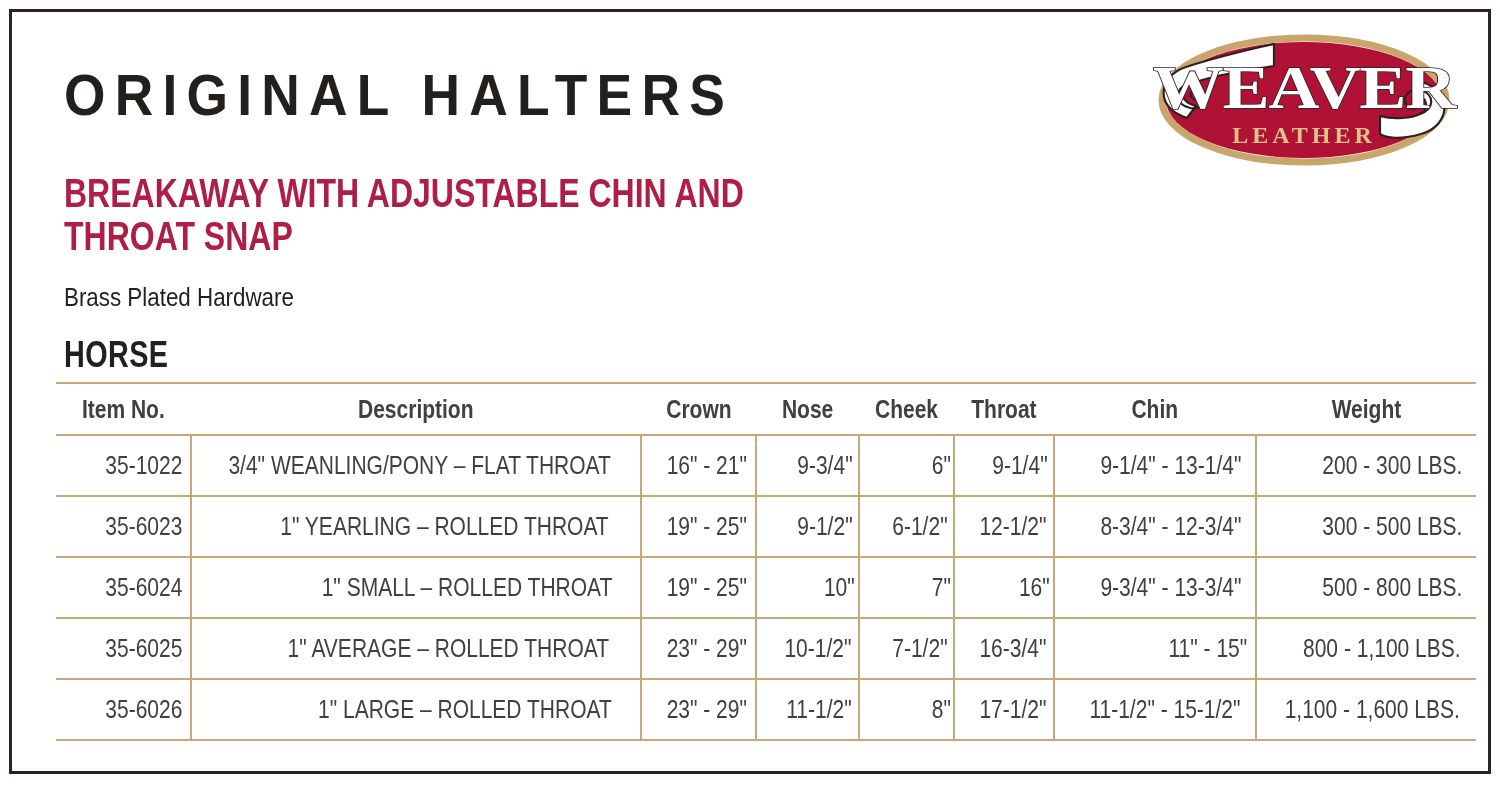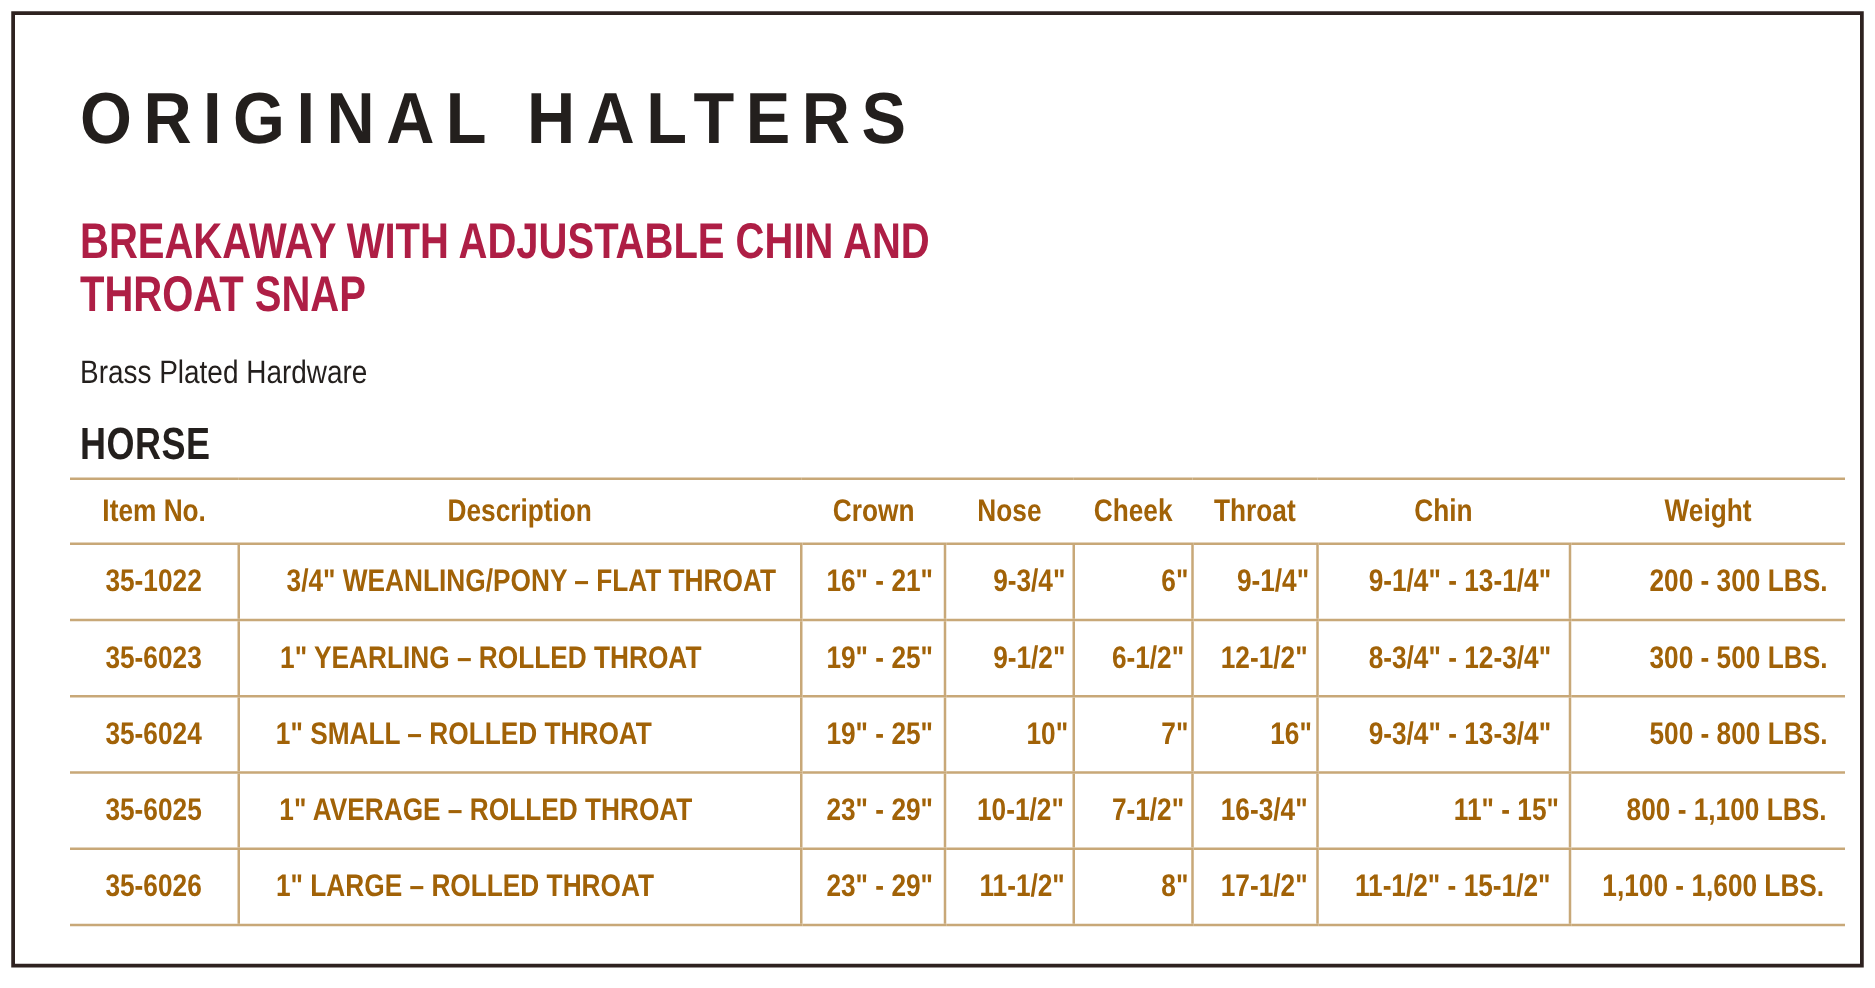--- a/index.html
+++ b/index.html
@@ -112,40 +112,41 @@
   table.spec {
     width: 1420px;
     border-collapse: collapse;
     table-layout: fixed;
   }
   table.spec th, table.spec td {
     border-bottom: 2px solid #c8a878;
     padding: 0;
     vertical-align: middle;
     font-family: "Liberation Sans", sans-serif;
-    color: #a16207;
+    color: #404040;
   }
   table.spec thead th {
     border-top: 2px solid #c8a878;
     height: 50px;
     font-weight: 700;
     font-size: 25px;
     text-align: center;
     white-space: nowrap;
   }
   table.spec thead th > span {
     display: inline-block;
     transform: scaleX(0.84);
   }
   table.spec tbody td {
     height: 59px;
     font-size: 25px;
-    font-weight: 700;
+    font-weight: 400;
     border-left: 2px solid #c8a878;
     white-space: nowrap;
+    text-align: right;
   }
   table.spec tbody td:first-child { border-left: none; }
   table.spec tbody td > span {
     display: inline-block;
     transform: scaleX(0.84);
     transform-origin: center;
   }
 
   td.c-item {
     text-align: center;
@@ -186,20 +187,38 @@
   <div class="inner">
 
     <div class="title">ORIGINAL HALTERS</div>
 
     <div class="subtitle">BREAKAWAY WITH ADJUSTABLE CHIN AND THROAT SNAP</div>
 
     <div class="hardware">Brass Plated Hardware</div>
 
     <div class="section-head">HORSE</div>
 
+    <div class="logo">
+      <svg viewBox="0 0 360 160" xmlns="http://www.w3.org/2000/svg" aria-hidden="true">
+
+        <ellipse cx="180" cy="78" rx="142" ry="62" fill="none" stroke="#C9A46B" stroke-width="7"></ellipse>
+
+        <ellipse cx="180" cy="78" rx="138" ry="58" fill="#B01236"></ellipse>
+
+        <path d="M63 96 C30 86 34 54 62 45 C92 35 140 24 150 22 L150 44 C120 48 80 56 66 62 C54 67 56 80 72 84 Z" fill="#ffffff" stroke="#2E2220" stroke-width="2.2" stroke-linejoin="round"></path>
+        <path d="M64 62 C50 66 50 82 66 86 C76 88 84 80 80 72 C77 66 69 66 67 71 C65 76 71 79 74 76" fill="none" stroke="#2E2220" stroke-width="2.2" stroke-linecap="round"></path>
+
+        <path d="M298 60 C330 70 326 104 297 112 C276 118 262 116 256 112 L256 94 C270 98 288 96 296 92 C306 87 304 74 288 70 Z" fill="#ffffff" stroke="#2E2220" stroke-width="2.2" stroke-linejoin="round"></path>
+        <path d="M296 92 C310 88 312 72 296 68 C286 66 278 74 282 82 C285 88 293 88 295 83 C297 78 291 75 288 78" fill="none" stroke="#2E2220" stroke-width="2.2" stroke-linecap="round"></path>
+
+        <text x="180" y="86" text-anchor="middle" font-family="'Liberation Serif', serif" font-size="62" font-weight="700" fill="#ffffff" stroke="#2E2220" stroke-width="1.6" paint-order="stroke" transform="scale(1.14 1) translate(-22 0)" letter-spacing="-1">WEAVER</text>
+
+        <text x="180" y="121" text-anchor="middle" font-family="'Liberation Serif', serif" font-size="24" font-weight="700" fill="#E2C08A" letter-spacing="4">LEATHER</text>
+      </svg>
+    </div>
 
     <div class="tablewrap">
       <table class="spec">
         <colgroup>
           <col class="w-item">
             <col class="w-desc">
             <col class="w-crown">
             <col class="w-nose">
           <col class="w-cheek">
             <col class="w-throat">

